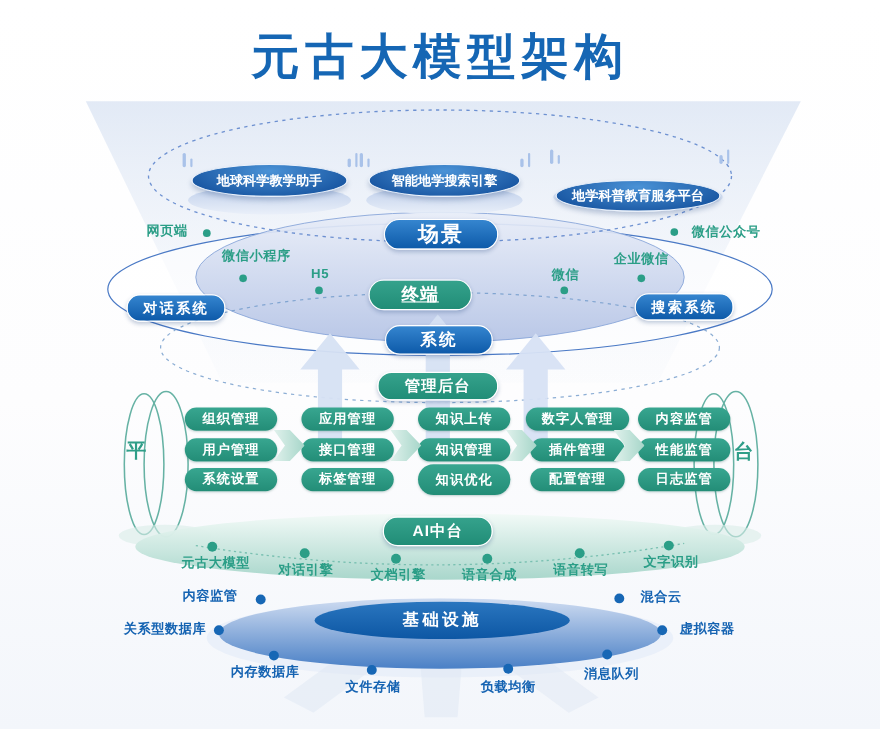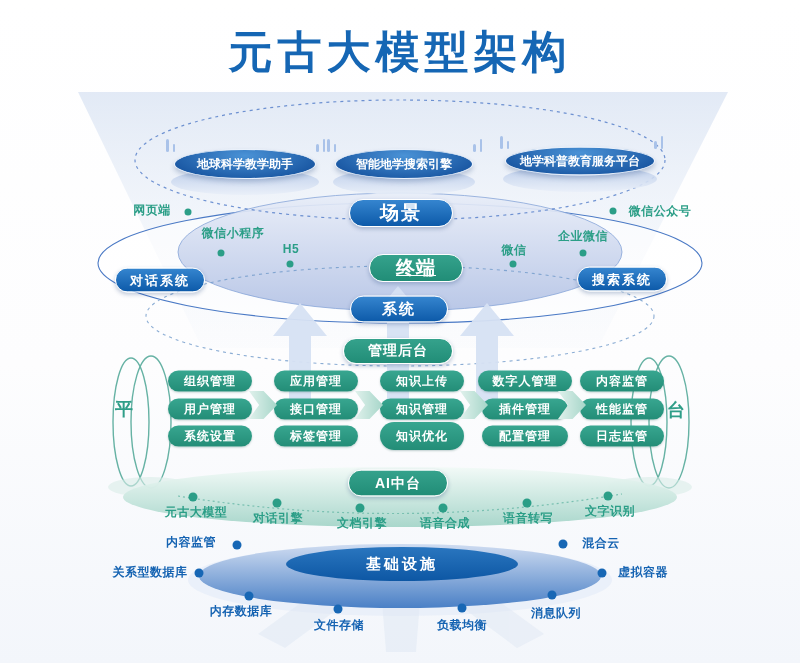--- a/index.html
+++ b/index.html
@@ -154,24 +154,24 @@
   <span class="ticks l" style="left:166px;top:139px;"></span>
   <span class="ticks r" style="left:315px;top:139px;"></span>
   <div class="app-pill" style="left:245px;top:164px;width:140px;height:28px;">地球科学教学助手</div>
 
   <span class="ticks l" style="left:327px;top:139px;"></span>
   <span class="ticks r" style="left:472px;top:139px;"></span>
   <div class="app-pill" style="left:404px;top:164px;width:136px;height:28px;">智能地学搜索引擎</div>
 
   <span class="ticks l" style="left:500px;top:136px;"></span>
   <span class="ticks r" style="left:653px;top:136px;"></span>
-  <div class="app-pill" style="left:580px;top:161px;width:148px;height:27px;text-align:center;">地学科普教育服务平台</div>
+  <div class="app-pill" style="left:580px;top:178px;width:148px;height:27px;text-align:center;">地学科普教育服务平台</div>
 
   <div class="pill blue" style="left:401px;top:213px;width:102px;height:26px;font-size:19px;">场景</div>
-  <div class="pill teal" style="left:416px;top:268px;width:92px;height:26px;font-size:19px;text-decoration:underline;">终端</div>
+  <div class="pill teal" style="left:382px;top:268px;width:92px;height:26px;font-size:16px;text-decoration:underline;">终端</div>
   <div class="pill blue" style="left:399px;top:309px;width:96px;height:25px;font-size:15px;">系统</div>
   <div class="pill teal" style="left:398px;top:351px;width:108px;height:24px;font-size:14px;">管理后台</div>
   <div class="pill teal" style="left:398px;top:483px;width:98px;height:25px;font-size:14px;">AI中台</div>
 
   <div class="pill blue" style="left:160px;top:280px;width:88px;height:23px;font-size:13px;">对话系统</div>
   <div class="pill blue" style="left:622px;top:279px;width:88px;height:23px;font-size:13px;">搜索系统</div>
 
   <div class="lbl teal" style="left:152px;top:210px;">网页端</div>
   <span class="dot teal" style="left:188px;top:212px;"></span>
   <div class="lbl teal" style="left:233px;top:233px;">微信小程序</div>

